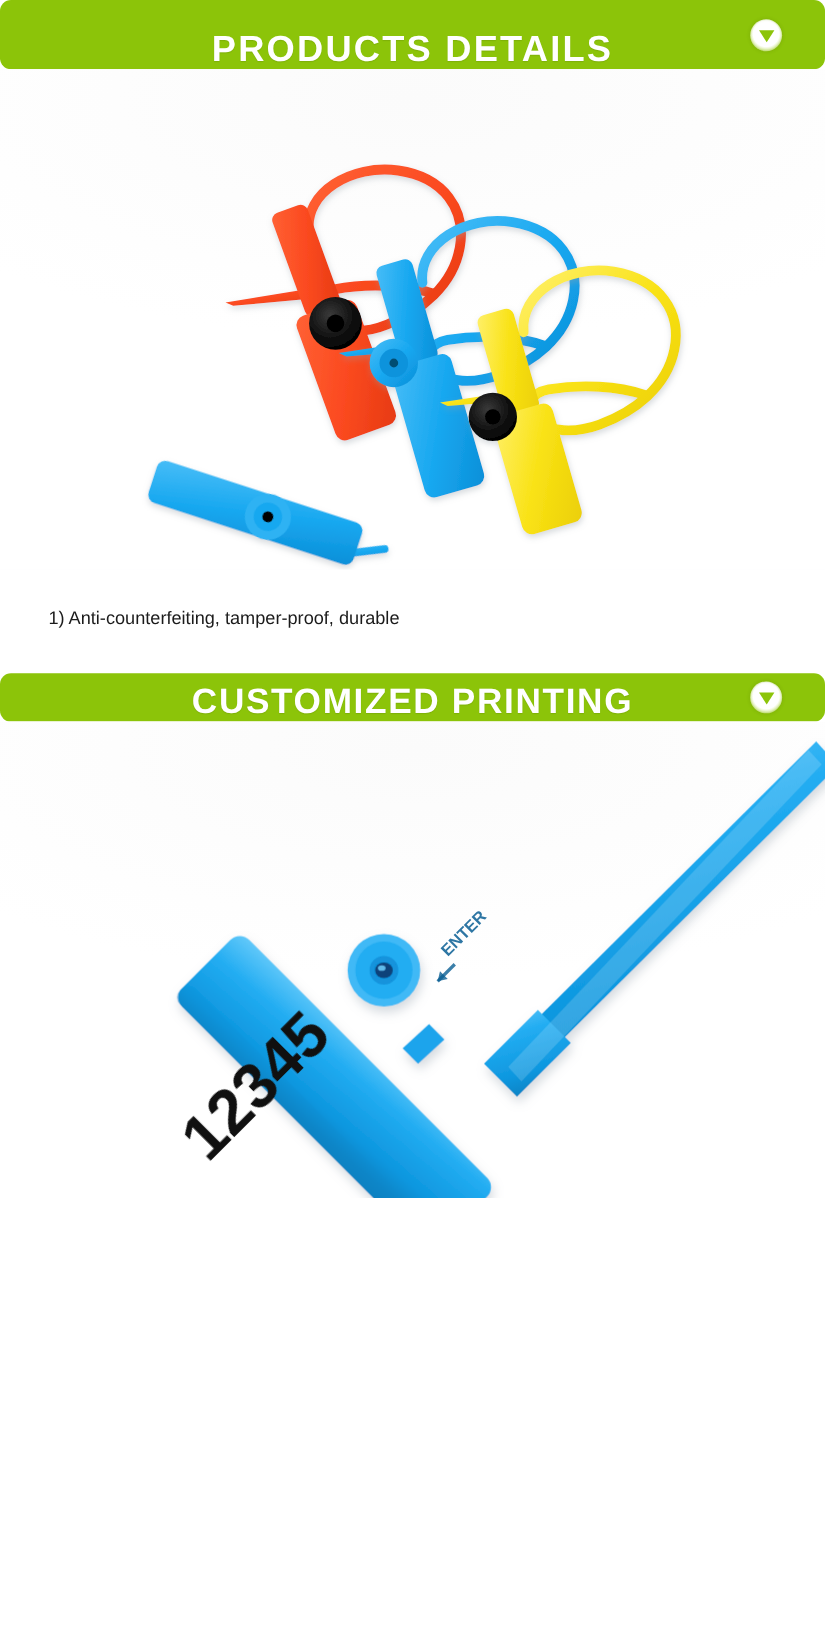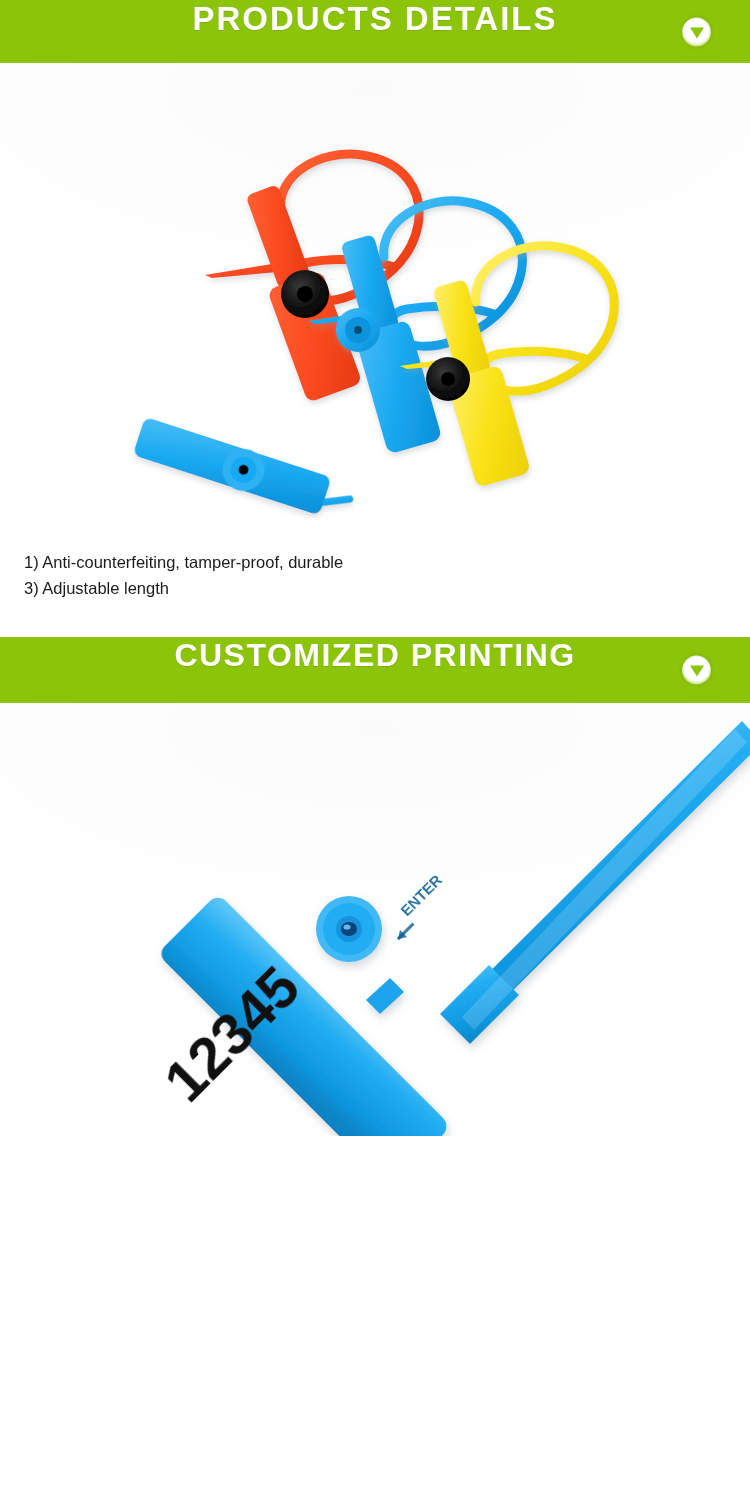--- a/index.html
+++ b/index.html
@@ -11,33 +11,34 @@
     overflow:hidden;
     position:relative;
   }
 
   
   .banner {
     position:relative;
     width:750px;
     background:#8CC409;
     display:flex;
-    align-items:flex-start;
+    align-items:flex-end;
     justify-content:center;
+    border-radius:10px;
   }
   .banner-title {
     color:#ffffff;
     font-weight:bold;
     letter-spacing:1px;
     text-align:center;
     text-shadow:0 1px 1px rgba(0,0,0,0.10);
   }
   #banner-products { height:63px; }
   #banner-products .banner-title { font-size:33px; letter-spacing:2px; }
-  #banner-printing { height:66px; }
+  #banner-printing { height:44px; }
   #banner-printing .banner-title { font-size:32px; letter-spacing:1.5px; }
 
   .banner-toggle {
     position:absolute;
     right:39px;
     top:50%;
     transform:translateY(-50%);
     width:29px; height:29px;
     border-radius:50%;
     background:radial-gradient(circle at 50% 45%, #ffffff 0%, #ffffff 55%, #eef7d5 62%, #b6da56 80%, #8CC409 100%);
@@ -69,21 +70,21 @@
       radial-gradient(120% 80% at 50% 6%, #fbfbfb 0%, #ffffff 60%),
       linear-gradient(180deg,#fdfdfd 0%,#ffffff 45%,#fcfcfd 100%);
   }
 
   
   .stage { position:absolute; inset:0; width:100%; height:100%; display:block; }
 
   
   .features {
     position:relative;
-    padding:32px 22px 0 24px;
+    padding:32px 22px 0 44px;
     width:750px;
   }
   .features p {
     font-size:16.5px;
     line-height:25.5px;
     color:#1b1b1b;
     font-family:"Liberation Sans", sans-serif;
   }
 
   .gap-before-banner { height:36px; }
@@ -209,21 +210,20 @@
     </g>
     <g>
       <path d="M556 644 L690 500" stroke="#FB4A20" stroke-width="5" stroke-linecap="round" fill="none"></path>
       <path d="M684 498 L694 494" stroke="#FB6A38" stroke-width="4" stroke-linecap="round" fill="none"></path>
     </g>
   </svg>
 </div>
 
 <div class="features">
   <p>1) Anti-counterfeiting, tamper-proof, durable</p>
-  <p>3) Adjustable length</p>
 </div>
 
 <div class="gap-before-banner"></div>
 
 <div class="banner" id="banner-printing">
   <div class="banner-title">CUSTOMIZED PRINTING</div>
   <div class="banner-toggle">
     <div class="tri"></div>
   </div>
 </div>

